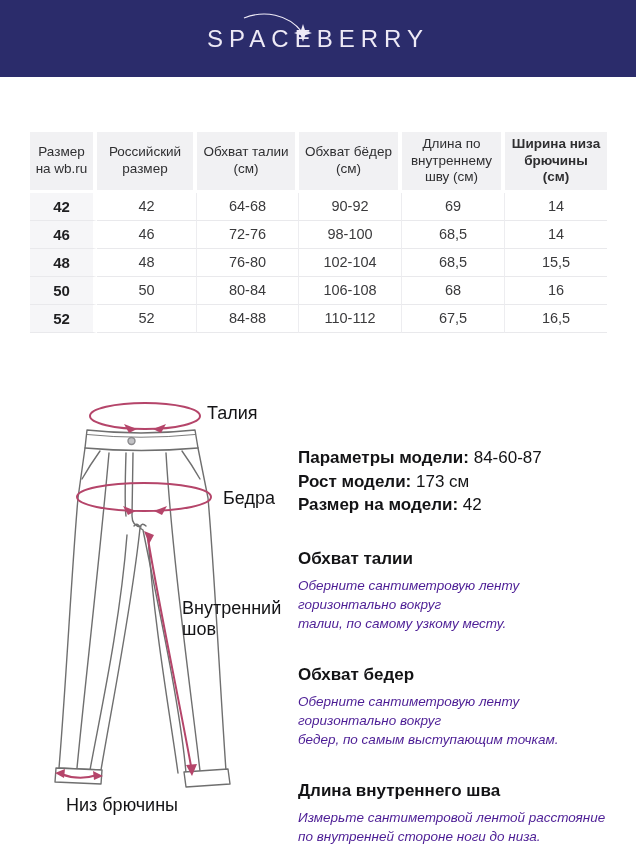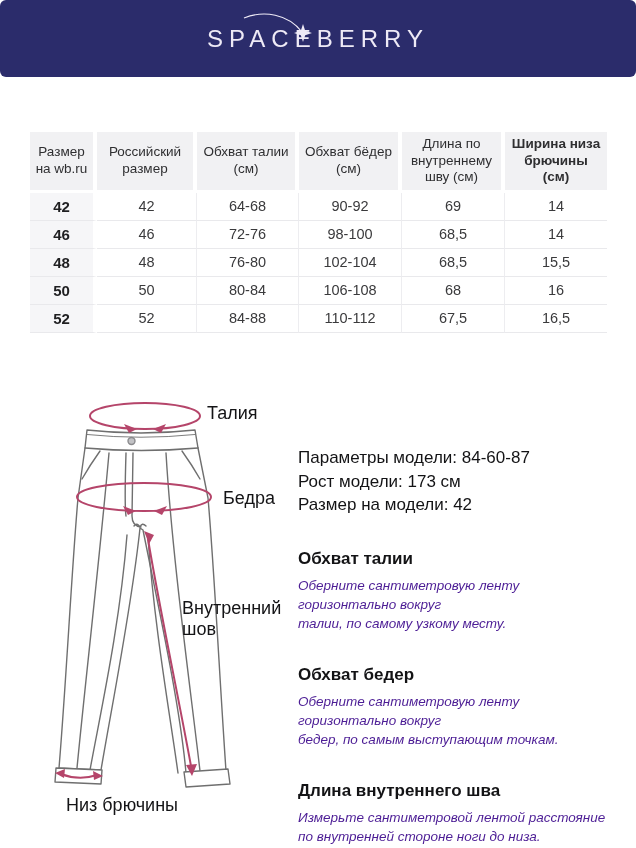--- a/index.html
+++ b/index.html
@@ -2,21 +2,21 @@
 <html><head>
 <meta charset="utf-8">
 <style>
   * { margin: 0; padding: 0; box-sizing: border-box; }
   html, body { width: 636px; height: 848px; background: #ffffff; overflow: hidden;
     font-family: "Liberation Sans", sans-serif; }
   .page { position: relative; width: 636px; height: 848px; background: #fff; }
 
   
   .banner { position: absolute; left: 0; top: 0; width: 636px; height: 77px;
-    background: #2b2c6b; display: flex; align-items: center; justify-content: center; border-radius: 6px; }
+    background: #2b2c6b; display: flex; align-items: center; justify-content: center; }
   .logo-text { color: #eeeaf6; font-size: 24px; font-weight: 400;
     letter-spacing: 6px; position: relative; z-index: 1; }
   .logo-star { position: absolute; left: 240px; top: 8px; z-index: 2; pointer-events: none; }
 
   
   .size-table { position: absolute; left: 30px; top: 132px; width: 577px;
     border-collapse: separate; border-spacing: 0; table-layout: fixed; }
   .size-table th { background: #f1f1f3; color: #2f2f31; font-weight: 400;
     font-size: 13.5px; line-height: 16.5px; text-align: center; vertical-align: middle;
     height: 58px; padding: 4px 2px; border-right: 4px solid #fff;
@@ -36,21 +36,21 @@
   .diagram-label { position: absolute; color: #141416; font-size: 18px;
     font-weight: 500; line-height: 21px; white-space: pre-line; }
   .label-waist  { left: 207px; top: 403px; }
   .label-hips   { left: 223px; top: 488px; }
   .label-inseam { left: 182px; top: 598px; }
   .label-hem    { left: 66px;  top: 795px; }
 
   
   .info-col { position: absolute; left: 298px; top: 446px; width: 322px; }
   .model-line { font-size: 17px; line-height: 23.5px; color: #131315; }
-  .model-label { font-weight: 400; }
+  .model-label { font-weight: 700; }
   .model-value { font-weight: 400; }
   .guide-title { font-size: 17px; font-weight: 700; color: #131315;
     margin-top: 31px; margin-bottom: 7px; line-height: 21px; }
   .guide-text { font-size: 13.5px; line-height: 19px; color: #4c1d95;
     white-space: pre-line; font-style: italic; }
 </style>
 </head>
 <body>
 
 <div class="page">

